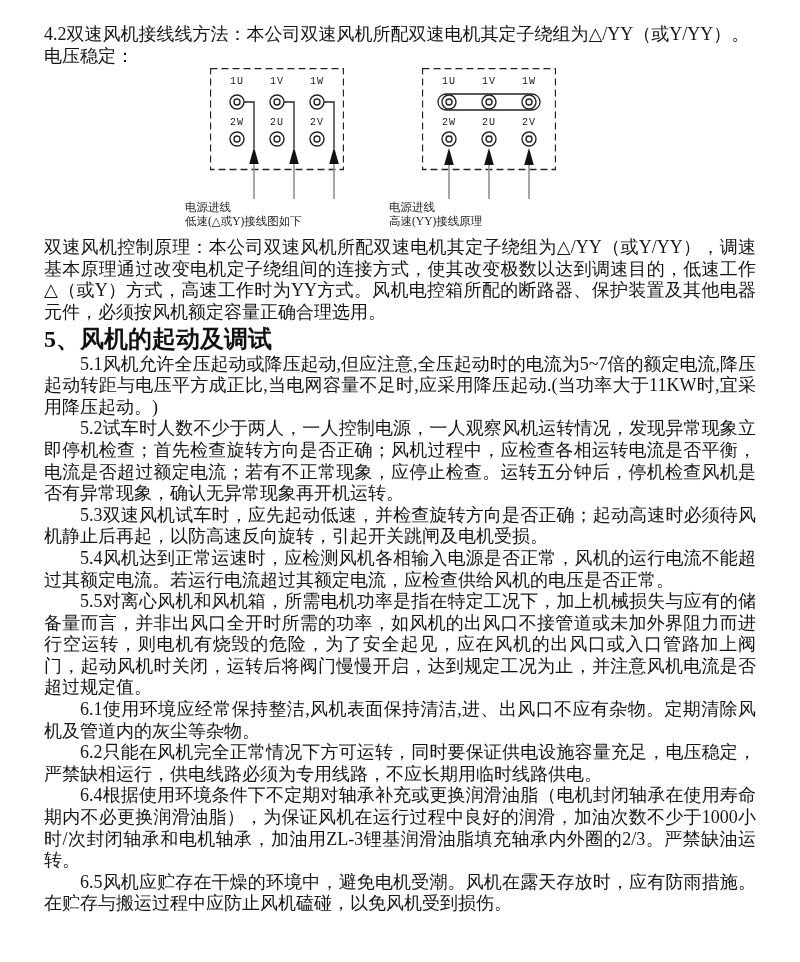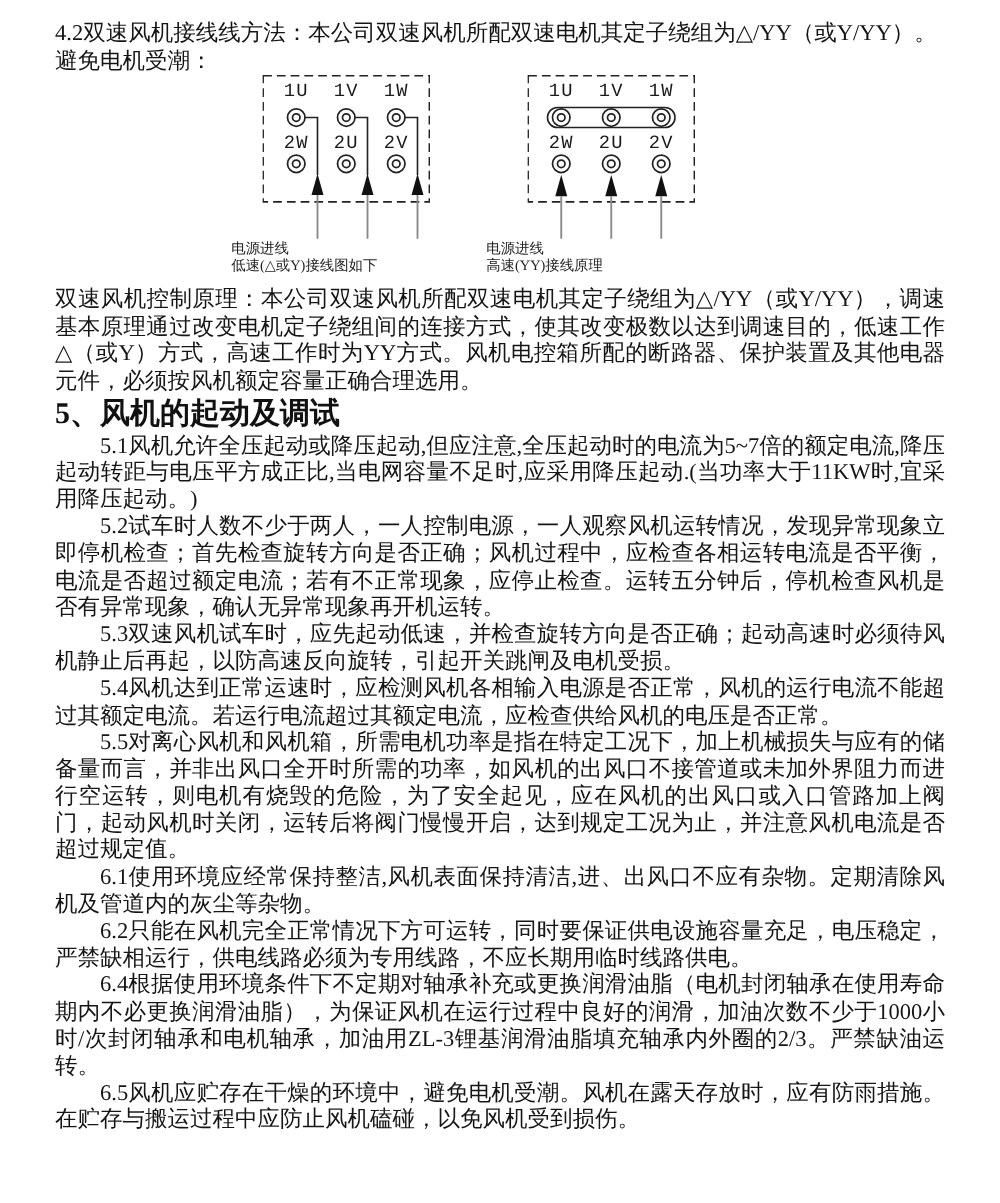--- a/index.html
+++ b/index.html
@@ -1,20 +1,20 @@
 <!DOCTYPE html>
 <html><head>
 <meta charset="utf-8">
 <style>
   html,body { margin:0; padding:0; background:#ffffff; }
   .page {
     position:relative;
     width:800px; height:962px;
     box-sizing:border-box;
-    padding:16px 44px 8px 44px;
+    padding:24px 44px 8px 44px;
     background:#ffffff;
     color:#151515;
     font-family:"Liberation Serif","DejaVu Serif",serif;
     font-size:18px;
     line-height:21.6px;
     overflow:hidden;
   }
   p.body { margin:0; text-align:justify; }
   p.body.indent { text-indent:2em; }
   .line { display:block; }
@@ -24,38 +24,38 @@
     line-height:24px;
     font-weight:bold;
     color:#111;
   }
   
   .figure { position:relative; height:167px; margin:1px 0 2px 0; }
   .diagram { position:absolute; top:0; width:140px; height:166px; }
   .diagram svg { position:absolute; left:0; top:0; }
   .tlabel {
     position:absolute; width:40px; text-align:center;
-    font-size:15px; line-height:15px; color:#1a1a1a;
+    font-size:10px; line-height:15px; color:#1a1a1a;
     font-family:"Liberation Mono","DejaVu Sans Mono",monospace;
     letter-spacing:1px;
   }
   .caption {
     position:absolute; width:200px; text-align:left;
     font-size:11.5px; line-height:13.5px; color:#222;
   }
   .caption span { display:block; }
 </style>
 </head>
 <body>
 
 <div class="page">
 
   <p class="body">
     <span class="line">4.2双速风机接线线方法：本公司双速风机所配双速电机其定子绕组为△/YY（或Y/YY）。</span>
-    <span class="line">避免电机受潮：</span>
+    <span class="line">电压稳定：</span>
   </p>
 
   <div class="figure">
 
     <div class="diagram" style="left:166px;">
       <svg width="134" height="132" viewBox="0 0 134 132">
         <rect x="0.5" y="0.5" width="133" height="101" fill="none" stroke="#222" stroke-width="1.3" stroke-dasharray="7 4"></rect>
         <g stroke="#222" stroke-width="1.3" fill="none">
           <path d="M34 34 H44 V80"></path>
           <path d="M74 34 H84 V80"></path>

